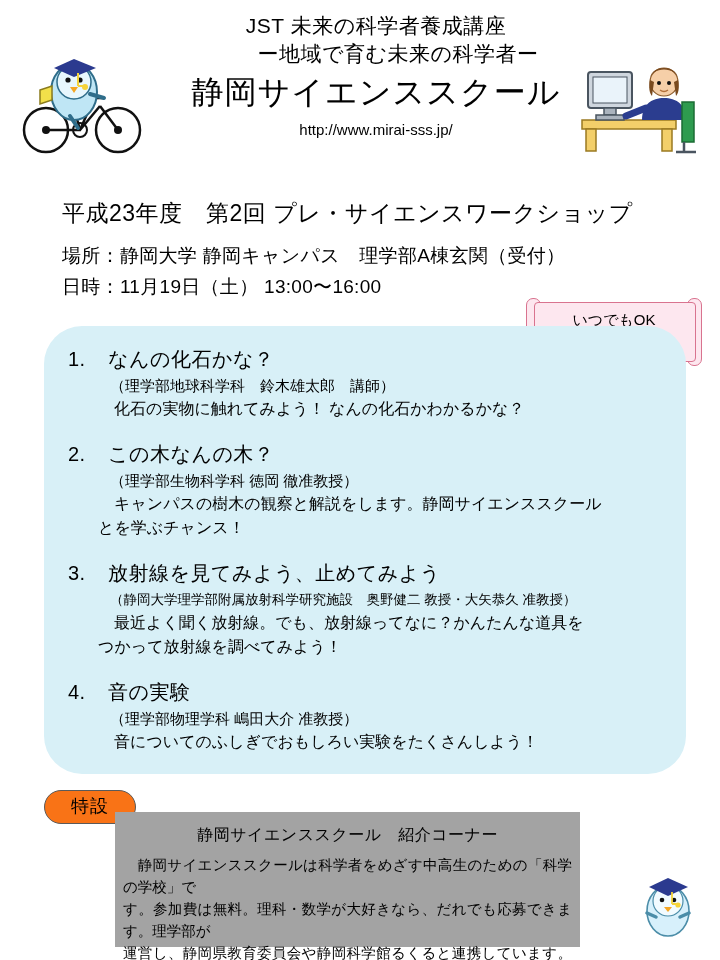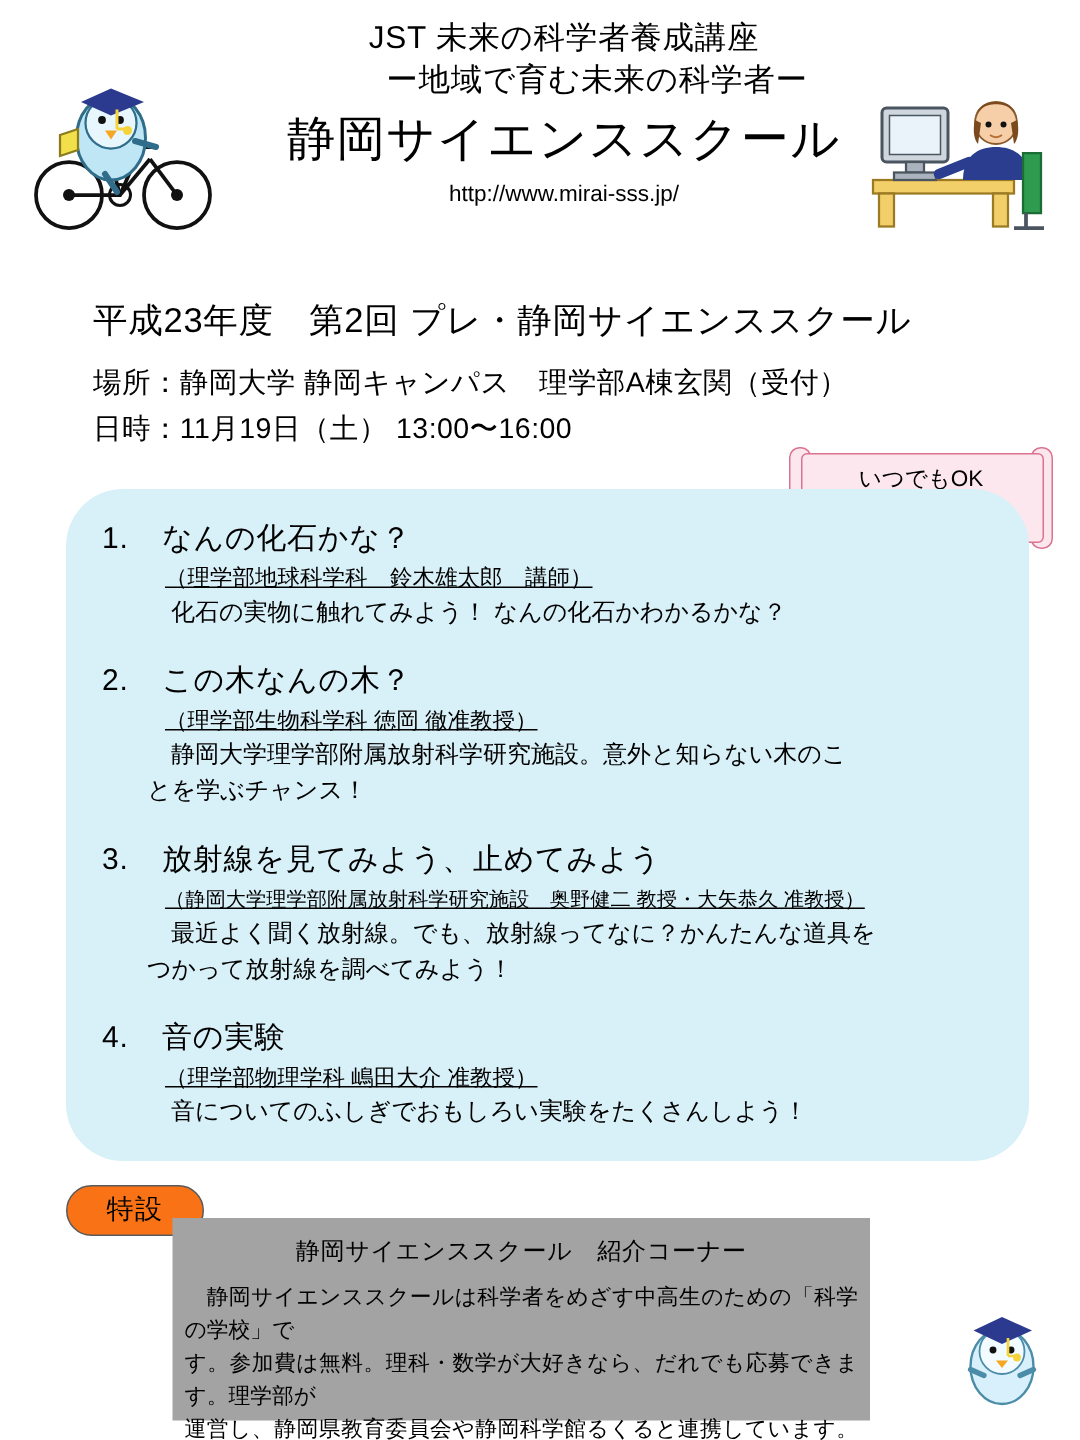--- a/index.html
+++ b/index.html
@@ -162,21 +162,20 @@
     display: flex;
   }
   .item-num {
     width: 40px;
     flex: none;
   }
   .item-sub {
     font-size: 15px;
     line-height: 23px;
     padding-left: 42px;
-    text-decoration: underline;
   }
   .item-sub.small {
     font-size: 13.5px;
   }
   .item-desc {
     font-size: 16px;
     line-height: 24px;
     padding-left: 46px;
   }
   .item-desc.wide {
@@ -307,21 +306,21 @@
       <path d="M82 44 Q86 47 90 44" stroke="#b3703a" stroke-width="1.4" fill="none"></path>
 
       <path d="M68 62 L48 70" stroke="#2b3d8f" stroke-width="7" fill="none" stroke-linecap="round"></path>
 
       <path d="M104 56 L116 56 L116 96 L104 96 Z" fill="#2e9b4f" stroke="#1b6c35" stroke-width="1.5"></path>
       <path d="M106 96 L106 106 M98 106 L118 106" stroke="#4a5560" stroke-width="2.5" fill="none"></path>
     </svg>
   </div>
 
   <div class="info">
-    <div class="info-title">平成23年度　第2回 プレ・静岡サイエンススクール</div>
+    <div class="info-title">平成23年度　第2回 プレ・サイエンスワークショップ</div>
     <div class="info-lines">
       <div class="info-line">場所：静岡大学 静岡キャンパス　理学部A棟玄関（受付）</div>
       <div class="info-line">日時：11月19日（土） 13:00〜16:00</div>
     </div>
   </div>
 
   <div class="scroll-banner">
     <div class="roll-l"></div>
     <div class="roll-r"></div>
     <div class="paper"></div>
@@ -342,21 +341,21 @@
         <div class="item-sub">（理学部地球科学科　鈴木雄太郎　講師）</div>
         <div class="item-desc">化石の実物に触れてみよう！ なんの化石かわかるかな？</div>
       </div>
 
       <div class="item i2">
         <div class="item-head">
           <span class="item-num">2.</span>
           <span>この木なんの木？</span>
         </div>
         <div class="item-sub">（理学部生物科学科 徳岡 徹准教授）</div>
-        <div class="item-desc">静岡大学理学部附属放射科学研究施設。意外と知らない木のこ</div>
+        <div class="item-desc">キャンパスの樹木の観察と解説をします。静岡サイエンススクール</div>
         <div class="item-desc wide">とを学ぶチャンス！</div>
       </div>
 
       <div class="item i3">
         <div class="item-head">
           <span class="item-num">3.</span>
           <span>放射線を見てみよう、止めてみよう</span>
         </div>
         <div class="item-sub small">（静岡大学理学部附属放射科学研究施設　奥野健二 教授・大矢恭久 准教授）</div>
         <div class="item-desc">最近よく聞く放射線。でも、放射線ってなに？かんたんな道具を</div>

